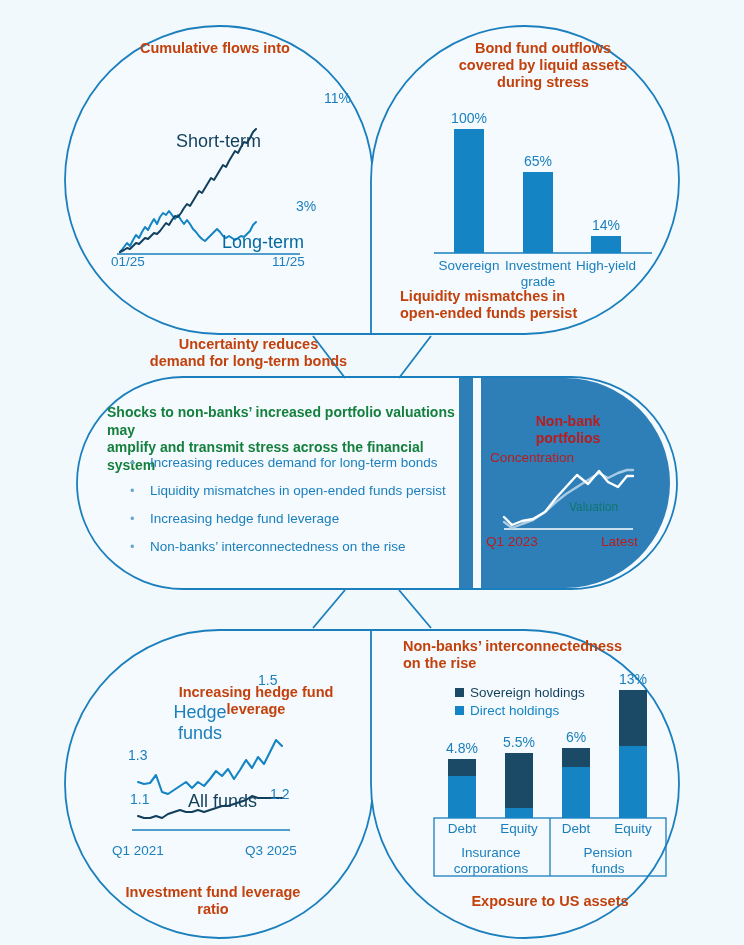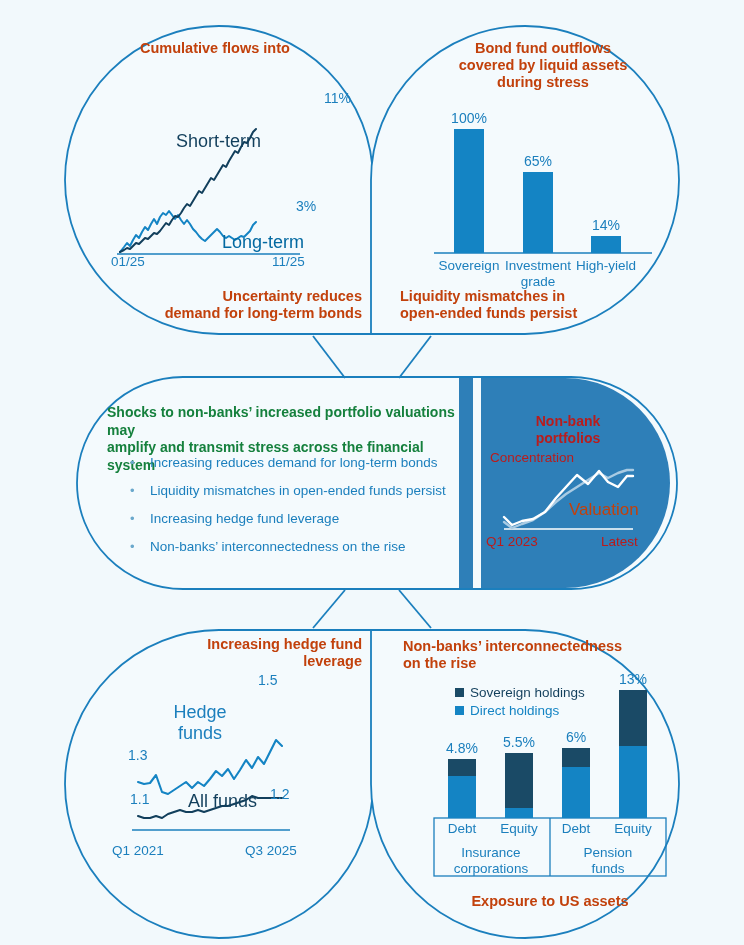--- a/index.html
+++ b/index.html
@@ -19,21 +19,21 @@
   .white{color:#b91c1c;}
 
   .t-panel-title{font-size:14.5px;}
   .t-caption{font-size:14.5px;}
   .t-axis{font-size:13.5px;color:#1b7fbd;}
   .t-val{font-size:14px;color:#1b7fbd;}
   .t-ser{font-size:18px;}
   .t-legend{font-size:13.5px;}
   .t-centerhd{font-size:14px;color:#15803d;font-weight:bold;line-height:1.25;}
 
-  .right{text-align:right;}
+  .right{text-align:center;margin-top:48px;}
   .center{text-align:center;}
 
   ul.bullets{margin:0;padding:0;list-style:none;}
   ul.bullets li{position:relative;padding-left:24px;margin-bottom:13px;font-size:13.5px;color:#1b7fbd;}
   ul.bullets li:before{content:"\2022";position:absolute;left:4px;top:0;color:#6aa8cc;font-size:13px;}
 
   .legend-row{display:flex;align-items:center;margin-bottom:3px;}
   .swatch{width:9px;height:9px;margin-right:6px;display:inline-block;}
 </style>
 </head>
@@ -146,39 +146,43 @@
       <li>Liquidity mismatches in open-ended funds persist</li>
       <li>Increasing hedge fund leverage</li>
       <li>Non-banks’ interconnectedness on the rise</li>
     </ul>
   </div>
   <div class="txt white center" style="left:508px;top:413px;width:120px;font-size:14px;font-weight:bold;line-height:1.2;">
     <div>Non-bank</div>
     <div>portfolios</div>
   </div>
   <div class="txt white" style="left:490px;top:450px;font-size:13.5px;">Concentration</div>
-  <div class="txt" style="left:569px;top:500px;font-size:17px;color:#c2410c;">Valuation</div>
+  <div class="txt" style="left:569px;top:500px;font-size:12px;color:#0f766e;">Valuation</div>
   <div class="txt white" style="left:486px;top:534px;font-size:13.5px;">Q1 2023</div>
   <div class="txt white" style="left:601px;top:534px;font-size:13.5px;">Latest</div>
 
   <div class="txt hd t-panel-title right" style="left:150px;top:636px;width:212px;">
     <div>Increasing hedge fund</div>
     <div>leverage</div>
   </div>
   <div class="txt t-val" style="left:258px;top:672px;">1.5</div>
   <div class="txt t-val" style="left:128px;top:747px;">1.3</div>
   <div class="txt t-ser center" style="left:165px;top:702px;width:70px;color:#1b7fbd;line-height:1.15;">
     <div>Hedge</div>
     <div>funds</div>
   </div>
   <div class="txt t-val navy" style="left:130px;top:791px;">1.1</div>
   <div class="txt t-val navy" style="left:270px;top:786px;">1.2</div>
   <div class="txt t-ser navy" style="left:188px;top:791px;">All funds</div>
   <div class="txt t-axis" style="left:112px;top:843px;">Q1 2021</div>
   <div class="txt t-axis" style="left:245px;top:843px;">Q3 2025</div>
+  <div class="txt hd t-caption center" style="left:108px;top:884px;width:210px;">
+    <div>Investment fund leverage</div>
+    <div>ratio</div>
+  </div>
 
   <div class="txt hd t-panel-title" style="left:403px;top:638px;width:250px;">
     <div>Non-banks’ interconnectedness</div>
     <div>on the rise</div>
   </div>
   <div class="txt" style="left:455px;top:685px;">
     <div class="legend-row">
       <span class="swatch" style="background:#1a4a66;"></span>
       <span class="t-legend navy">Sovereign holdings</span>
     </div>

